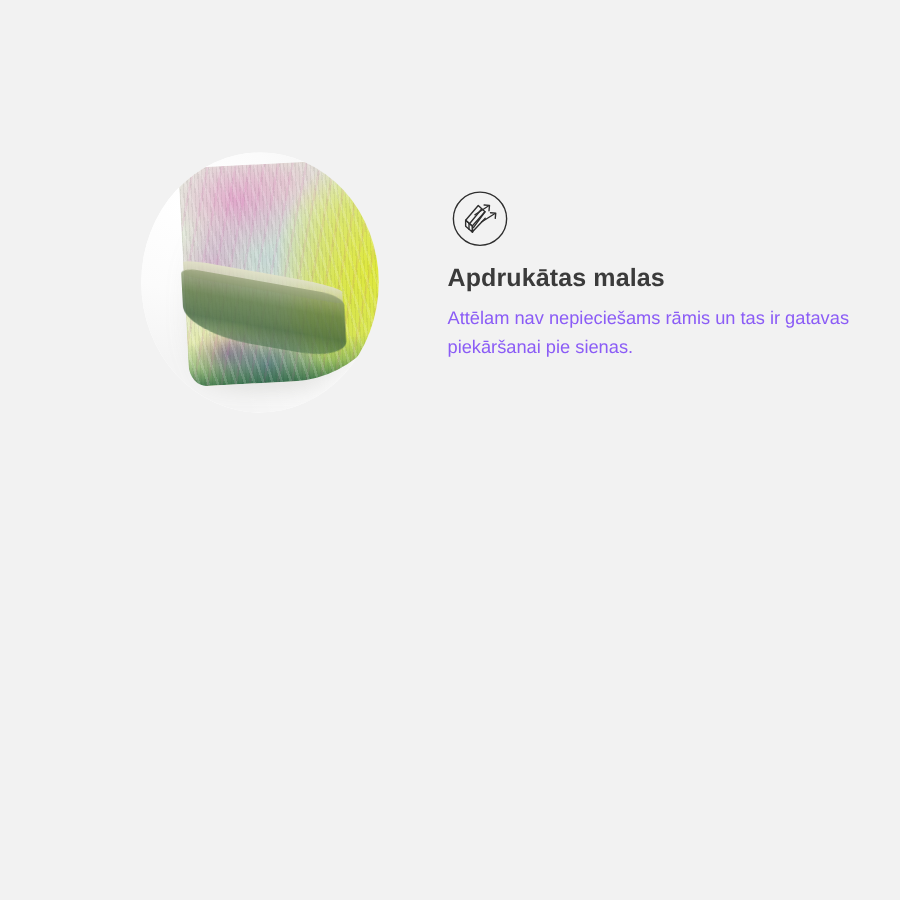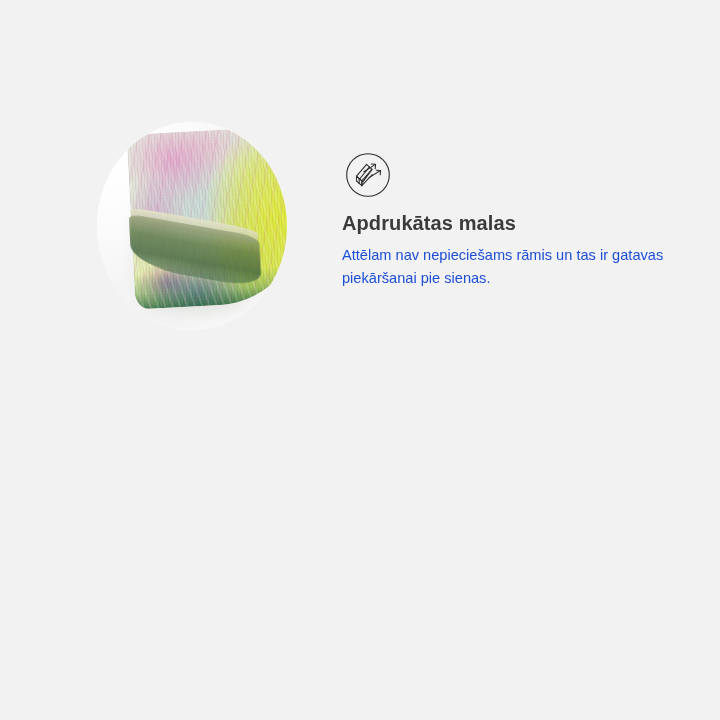--- a/index.html
+++ b/index.html
@@ -18,21 +18,21 @@
   .page {
     position: absolute;
     inset: 0;
     background: #f2f2f2;
   }
 
   
   .feature {
     position: absolute;
   }
-  #feature-edges { left: 0; top: 0; width: 636px; height: 360px; }
+  #feature-edges { left: 16px; top: 0; width: 636px; height: 360px; }
   #feature-eko   { left: 0; top: 360px; width: 720px; height: 360px; }
 
   
   .media-circle {
     position: absolute;
     border-radius: 50%;
     overflow: hidden;
   }
   #media-canvas-edge {
     left: 97px;
@@ -155,21 +155,21 @@
     font-weight: 700;
     color: #3b3b3b;
     letter-spacing: 0.1px;
     white-space: nowrap;
   }
   .feature-body {
     position: absolute;
     margin: 0;
     font-size: 14.6px;
     line-height: 22.5px;
-    color: #1d4ed8;
+    color: #8b5cf6;
     width: 340px;
   }
   #title-printed-edges { left: 342px; top: 212px; }
   #body-printed-edges  { left: 342px; top: 244px; }
 </style>
 </head>
 <body>
 
 <div class="page">
 

